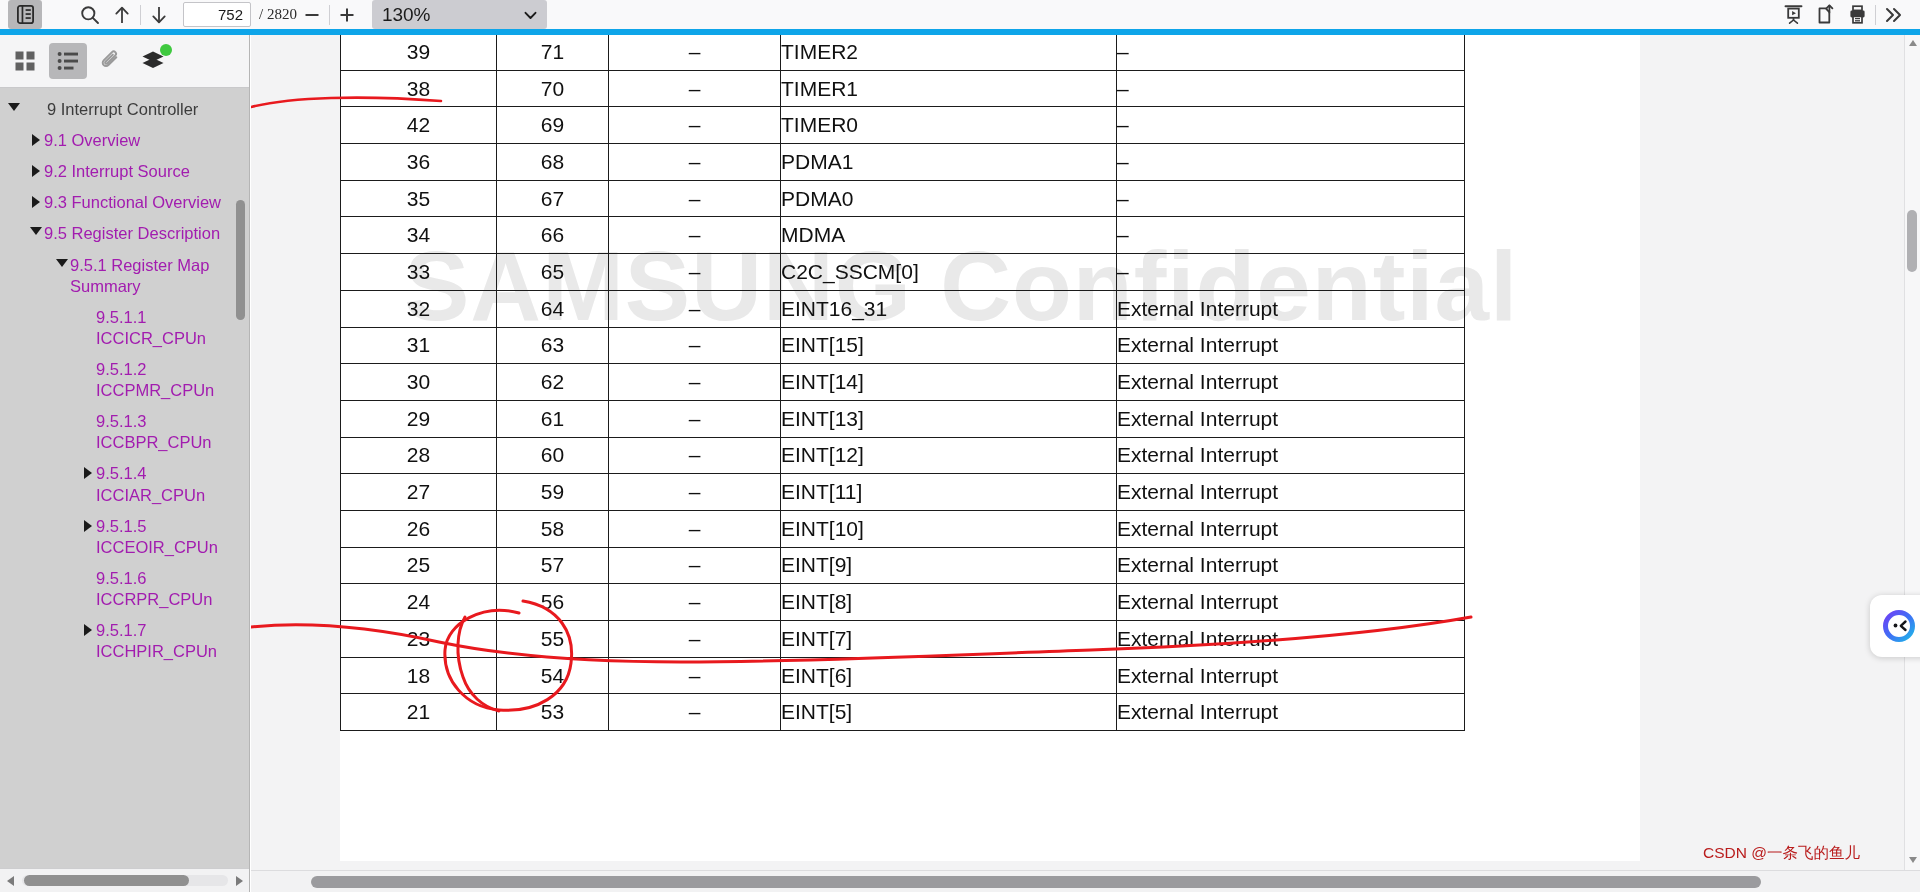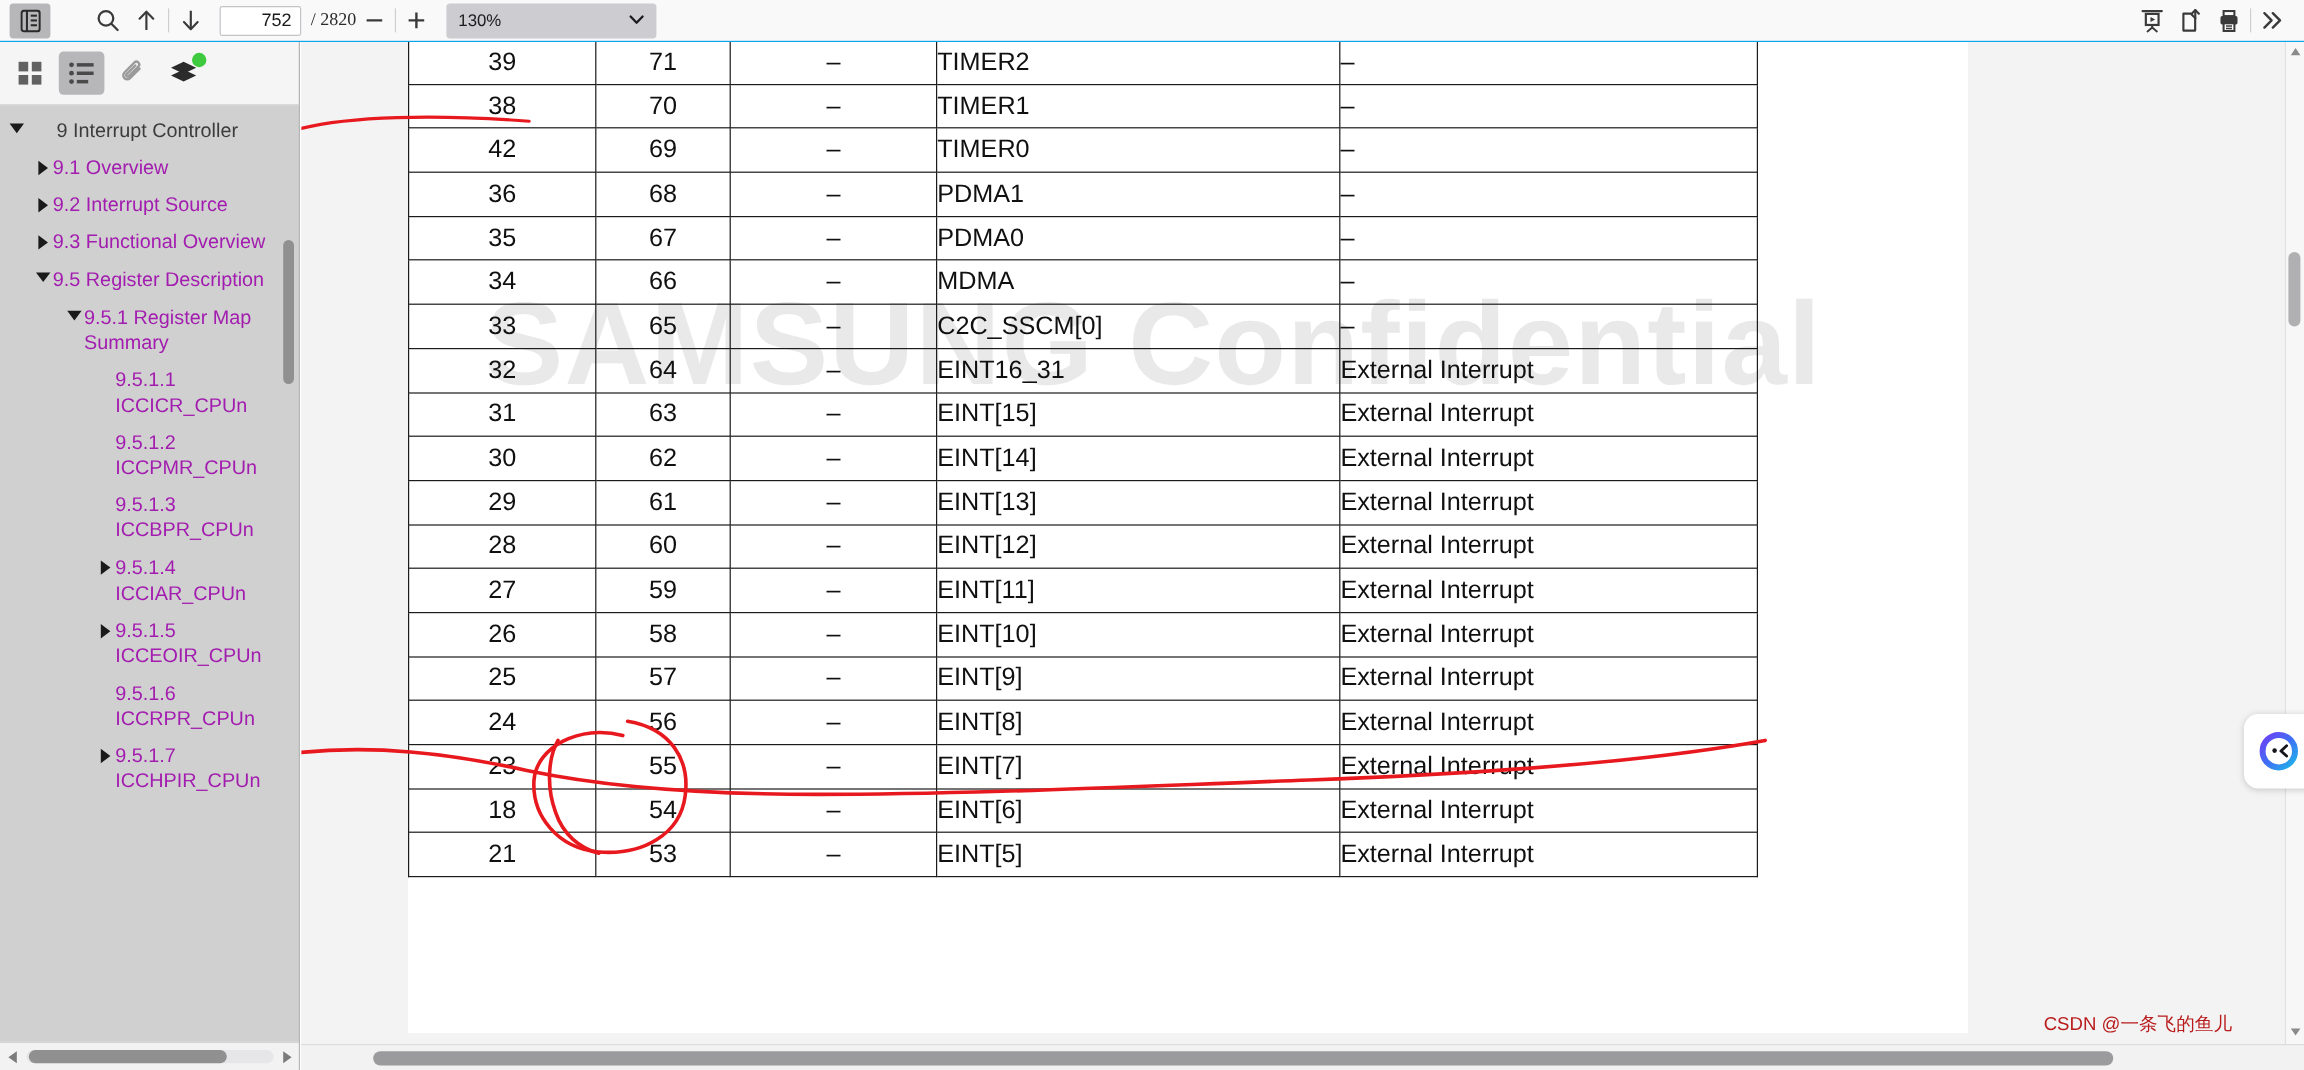--- a/index.html
+++ b/index.html
@@ -6,21 +6,21 @@
   html, body { margin:0; padding:0; }
   body {
     width:1920px; height:892px;
     font-family:"Liberation Sans", sans-serif;
     background:#fff; overflow:hidden; position:relative;
   }
 
   
   .toolbar {
     position:absolute; left:0; top:0; width:1920px; height:35px;
-    background:#f9f9fa; border-bottom:1px solid #0ea5e9;
+    background:#f9f9fa; border-bottom:6px solid #0ea5e9;
     display:flex; align-items:center;
   }
   .tb-left { display:flex; align-items:center; height:100%; }
   .tb-right { display:flex; align-items:center; height:100%; margin-left:auto; padding-right:10px; }
   .tb-btn {
     width:30px; height:27px; display:flex; align-items:center; justify-content:center;
     border-radius:3px; margin:0 1px; cursor:pointer;
   }
   .tb-btn svg { display:block; }
   .tb-sep { width:1px; height:20px; background:#cfcfd3; margin:0 2px; }
@@ -41,21 +41,21 @@
   .zoom-group { display:flex; align-items:center; margin-left:auto; }
   .zoom-btn {
     width:30px; height:27px; display:flex; align-items:center; justify-content:center;
     cursor:pointer; color:#3b3b3b;
   }
   .zoom-select {
     margin-left:10px; width:175px; height:29px; background:#ccccd1;
     border:none; border-radius:3px; display:flex; align-items:center;
     padding:0 10px; cursor:pointer; position:relative;
   }
-  .zoom-select .zval { font-size:14px; color:#1b1b1b; }
+  .zoom-select .zval { font-size:19px; color:#1b1b1b; }
   .zoom-select .caret { margin-left:auto; }
   .tb-center-spacer { flex:1; }
 
   
   .sidebar {
     position:absolute; left:0; top:35px; width:250px; height:857px;
     background:#d0d0d0; border-right:1px solid #b5b5b5; overflow:hidden;
   }
   .side-tabs {
     height:53px; background:#f5f5f6; border-bottom:1px solid #c9c9cb;

